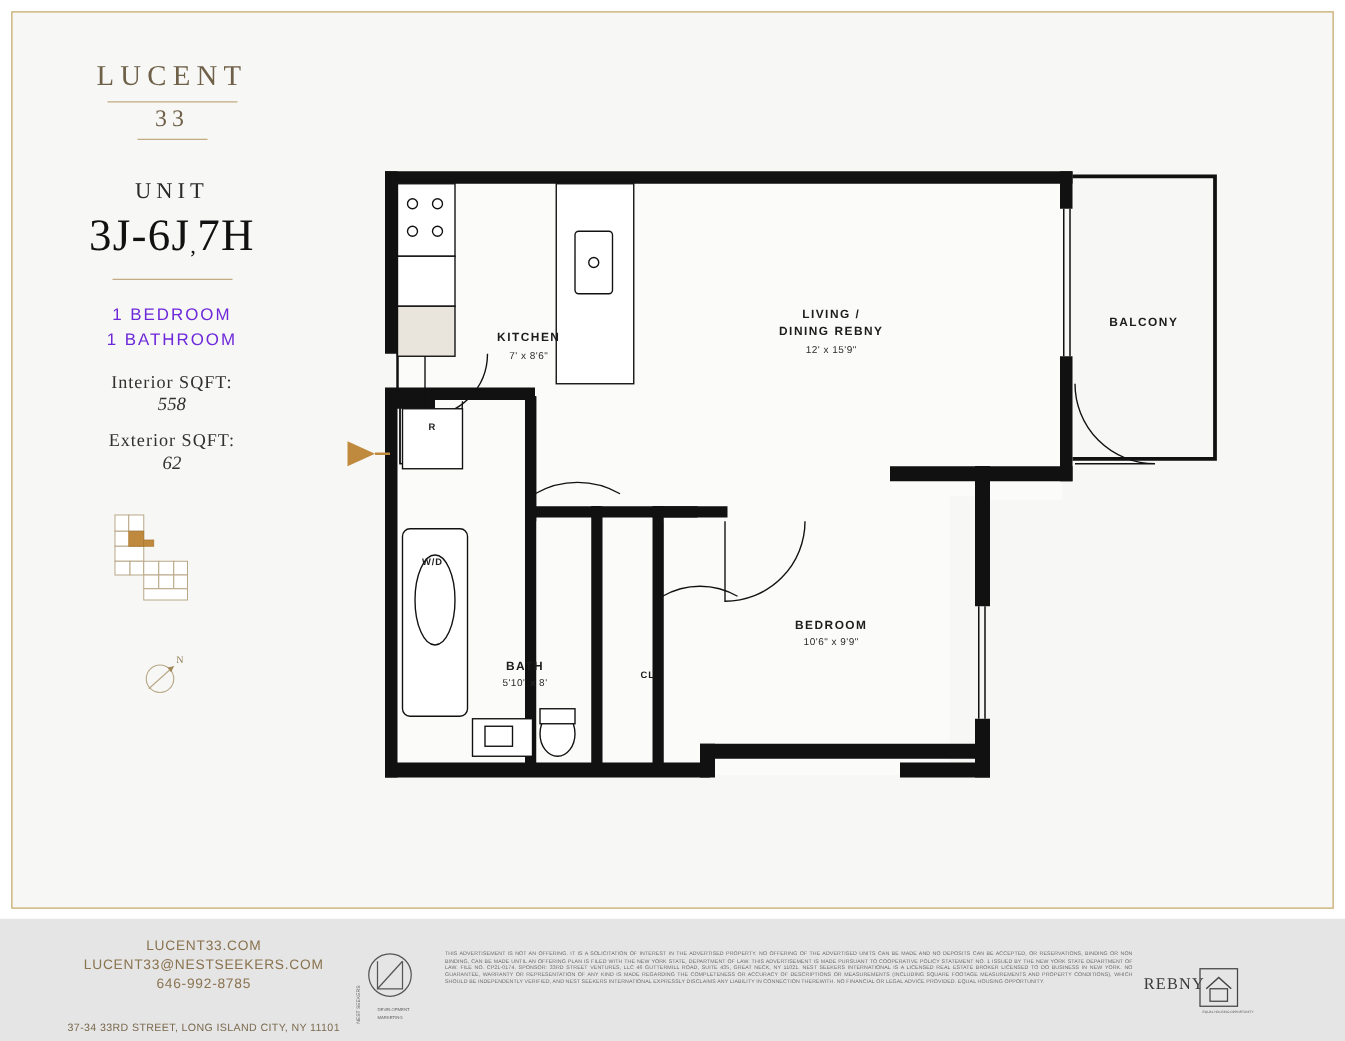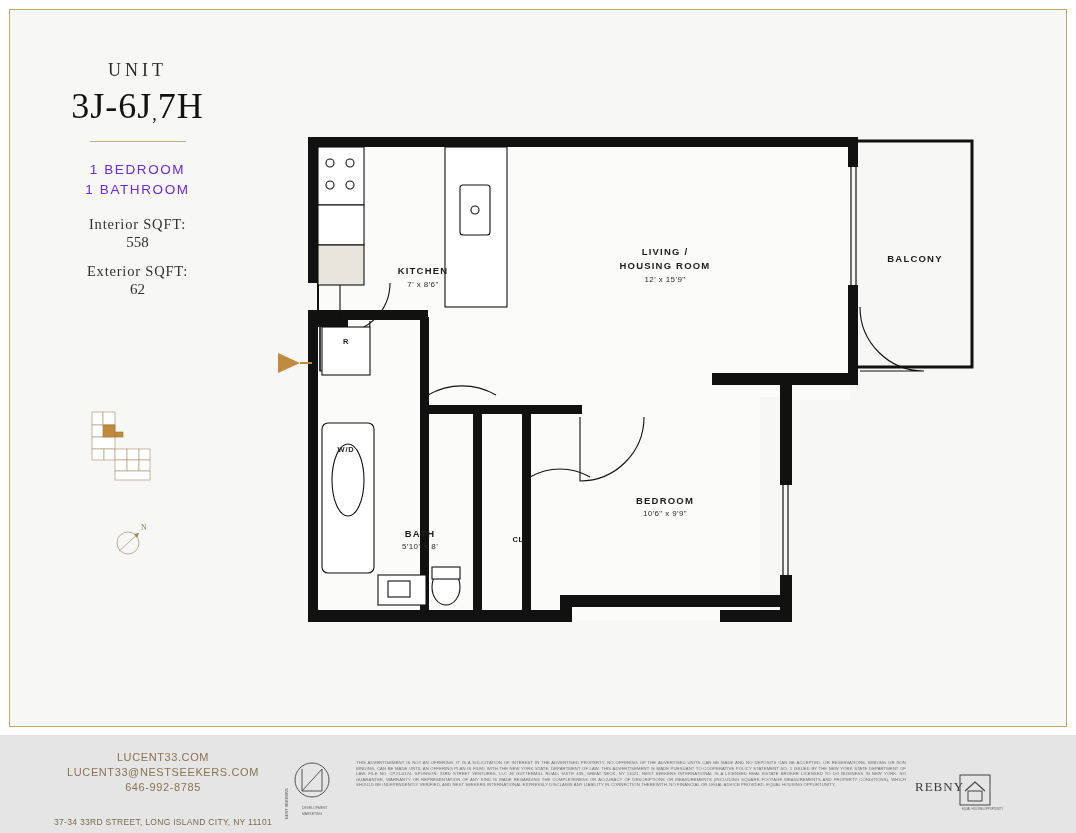--- a/index.html
+++ b/index.html
@@ -54,21 +54,21 @@
     width:96px; height:1px; background:#c3ab83; margin:14px auto 0 auto;
   }
   .beds {
     margin-top:18px; font-size:13.5px; letter-spacing:1.6px; color:#6d28d9; line-height:20px;
   }
   .sqft-block { margin-top:16px; }
   .sqft-label {
     font-family:"Liberation Serif", serif; font-size:14.5px; letter-spacing:.8px; color:#33312e;
   }
   .sqft-value {
-    font-family:"Liberation Serif", serif; font-size:15px; color:#33312e; margin-top:1px;
+    font-family:"Liberation Serif", serif; font-size:15px; color:#33312e; margin-top:1px;font-style:italic;
   }
   .sqft-block.second { margin-top:12px; }
   
   #keyplan { position:absolute; left:48px; top:378px; width:110px; height:92px; }
   #compass { position:absolute; left:78px; top:487px; width:44px; height:44px; }
   
   #plan { position:absolute; left:250px; top:95px; width:800px; height:540px; }
   
   #footer { position:absolute; left:0; top:735px; width:1076px; height:98px; background:#e5e5e5; }
   .f-left {
@@ -103,20 +103,26 @@
     font-size:7.5px; letter-spacing:.8px; font-weight:700;
   }
 </style>
 </head>
 <body>
 
 <div id="frame">
 
   <div id="sidebar">
 
+    <div class="brand">
+      <div class="brand-word">LUCENT</div>
+      <div class="brand-rule"></div>
+      <div class="brand-num">33</div>
+      <div class="brand-rule short"></div>
+    </div>
 
     <div class="unit-label">UNIT</div>
     <div class="unit-name">
       <span>3J</span><span>-</span><span>6J</span><span class="sub">,</span><span>7H</span>
     </div>
     <div class="divider-gold"></div>
 
     <div class="beds">
       <div>1 BEDROOM</div>
       <div>1 BATHROOM</div>
@@ -269,21 +275,21 @@
         <ellipse cx="186" cy="482" rx="14" ry="18" fill="#ffffff"></ellipse>
         <rect x="172" y="462" width="28" height="12" fill="#ffffff"></rect>
       </g>
     </svg>
 
     
     <div class="room-label" style="left:108px; top:160px; width:110px;">KITCHEN</div>
     <div class="room-dim" style="left:108px; top:175px; width:110px;">7' x 8'6"</div>
 
     <div class="room-label" style="left:340px; top:141px; width:130px;">LIVING /</div>
-    <div class="room-label" style="left:340px; top:155px; width:130px;">HOUSING ROOM</div>
+    <div class="room-label" style="left:340px; top:155px; width:130px;">DINING REBNY</div>
     <div class="room-dim" style="left:340px; top:170px; width:130px;">12' x 15'9"</div>
 
     <div class="room-label" style="left:600px; top:148px; width:110px;">BALCONY</div>
 
     <div class="room-label" style="left:340px; top:390px; width:130px;">BEDROOM</div>
     <div class="room-dim" style="left:340px; top:404px; width:130px;">10'6" x 9'9"</div>
 
     <div class="room-label" style="left:105px; top:423px; width:110px;">BATH</div>
     <div class="room-dim" style="left:105px; top:437px; width:110px;">5'10" x 8'</div>
 

